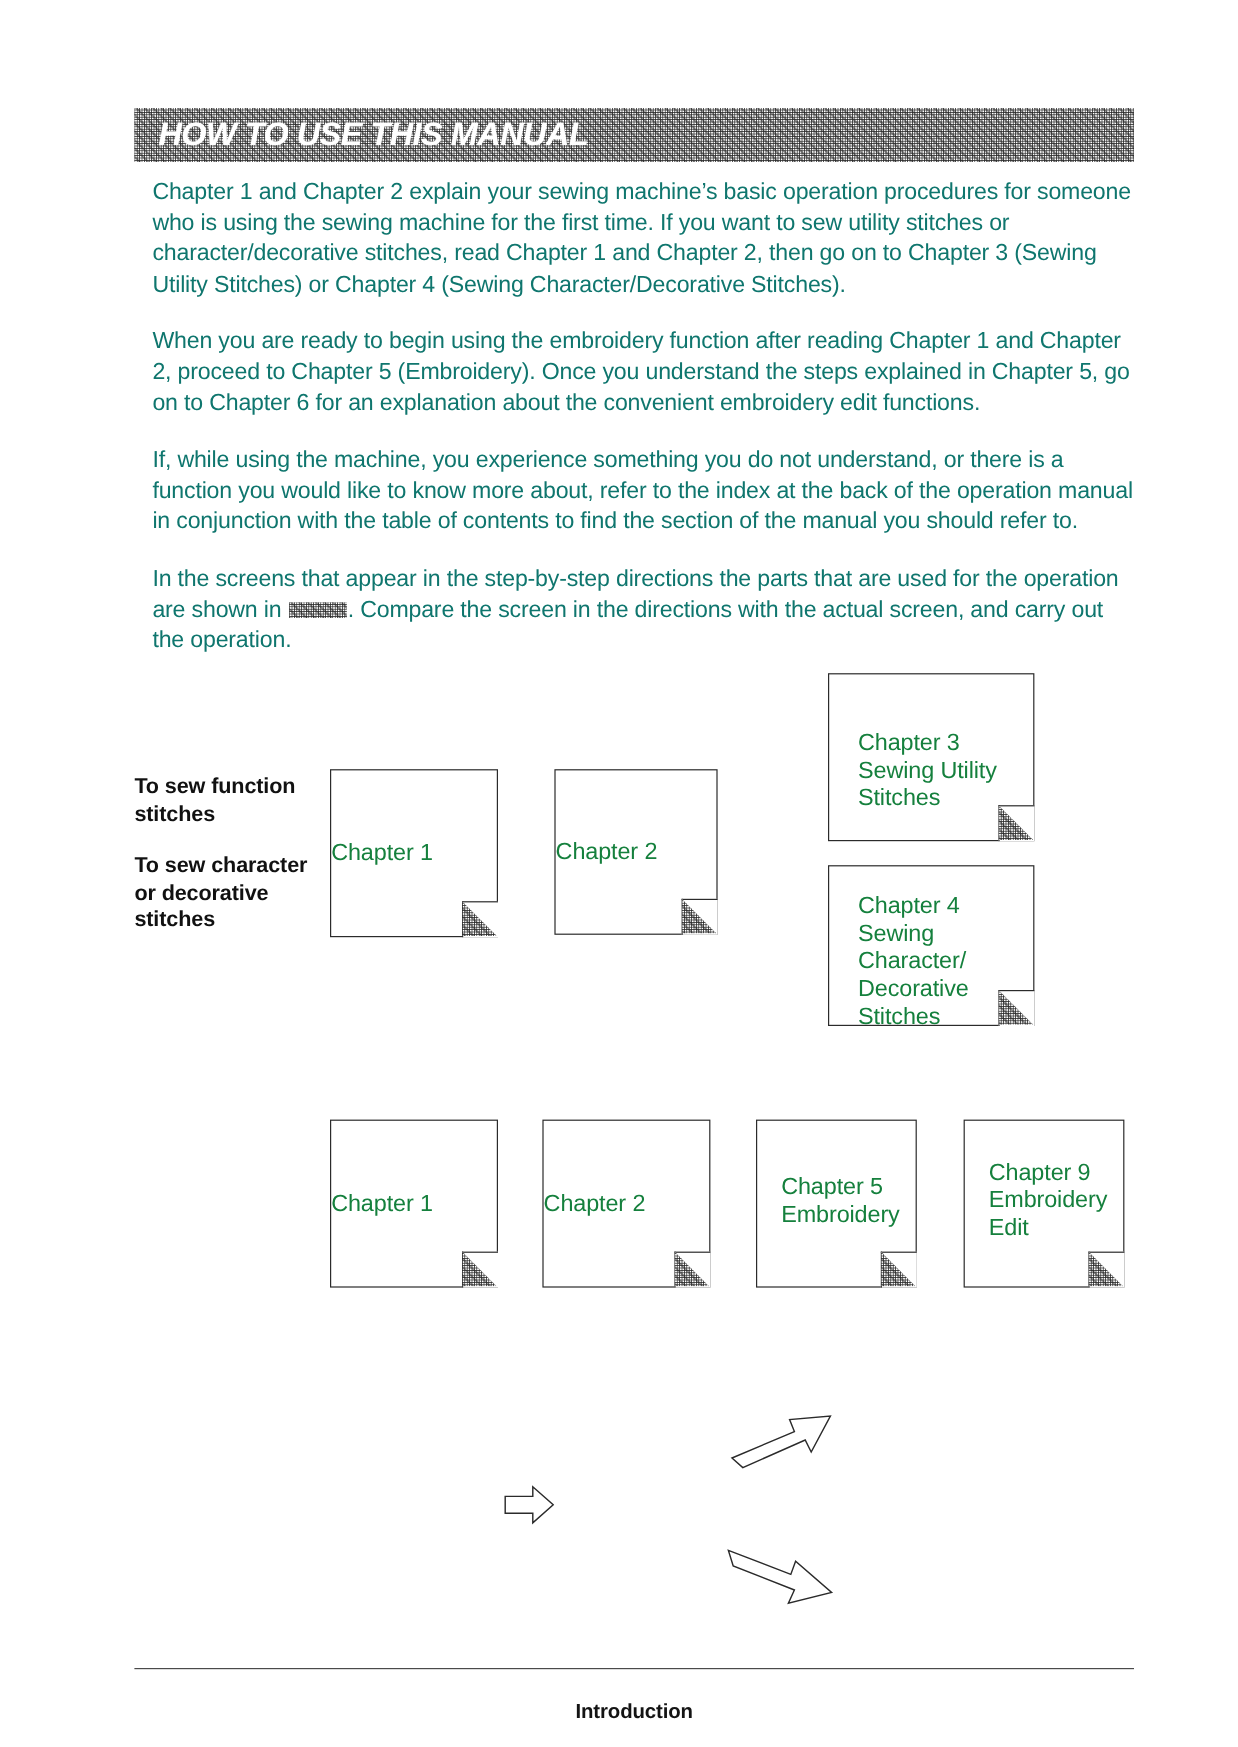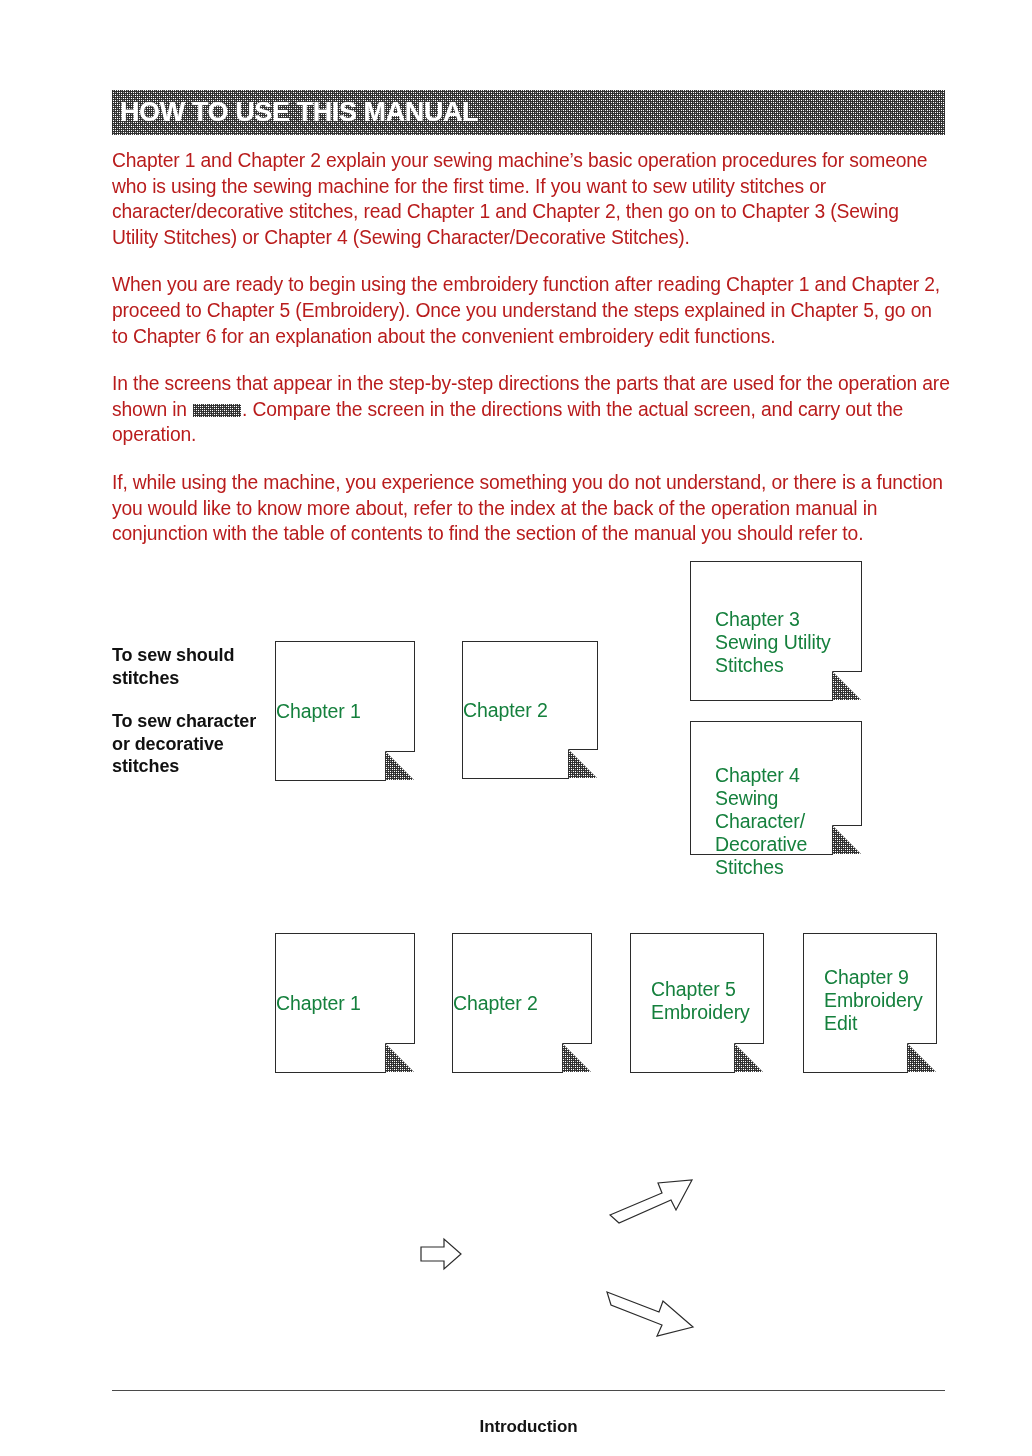--- a/index.html
+++ b/index.html
@@ -48,39 +48,40 @@
     width: 833px;
     height: 45px;
     display: flex;
     align-items: center;
   }
   #banner-title {
     color: #ffffff;
     font-size: 27px;
     font-weight: 700;
     letter-spacing: -0.4px;
-    padding-left: 8px;
+    padding-left: 20px;
     line-height: 1;
     white-space: nowrap;
     text-shadow: 0 0 1px rgba(255,255,255,0.6);
+    font-style: italic;
   }
 
   
   #body-copy {
     position: absolute;
     left: 112px;
     top: 148px;
     width: 838px;
   }
   .para {
     font-size: 19.3px;
     line-height: 25.6px;
     letter-spacing: -0.15px;
-    margin: 0 0 22px 0;
-    color: #b91c1c;
+    margin: 0 0 22px 15px;
+    color: #0f766e;
     text-align: left;
   }
   .para:last-child { margin-bottom: 0; }
   .inline-swatch {
     display: inline-block;
     width: 48px;
     height: 13px;
     vertical-align: -1px;
     margin: 0 1px;
   }
@@ -186,28 +187,28 @@
   <div id="banner" class="halftone">
     <div id="banner-title">HOW TO USE THIS MANUAL</div>
   </div>
 
   <div id="body-copy">
 
     <p class="para">Chapter 1 and Chapter 2 explain your sewing machine’s basic operation procedures for someone who is using the sewing machine for the first time. If you want to sew utility stitches or character/decorative stitches, read Chapter 1 and Chapter 2, then go on to Chapter 3 (Sewing Utility Stitches) or Chapter 4 (Sewing Character/Decorative Stitches).</p>
 
     <p class="para">When you are ready to begin using the embroidery function after reading Chapter 1 and Chapter 2, proceed to Chapter 5 (Embroidery). Once you understand the steps explained in Chapter 5, go on to Chapter 6 for an explanation about the convenient embroidery edit functions.</p>
 
+    <p class="para">If, while using the machine, you experience something you do not understand, or there is a function you would like to know more about, refer to the index at the back of the operation manual in conjunction with the table of contents to find the section of the manual you should refer to.</p>
+
     <p class="para"><span>In the screens that appear in the step-by-step directions the parts that are used for the operation are shown in </span><span class="inline-swatch halftone"></span><span>. Compare the screen in the directions with the actual screen, and carry out the operation.</span></p>
-
-    <p class="para">If, while using the machine, you experience something you do not understand, or there is a function you would like to know more about, refer to the index at the back of the operation manual in conjunction with the table of contents to find the section of the manual you should refer to.</p>
   </div>
 
   <div id="diagram">
 
-    <div class="flow-label" style="left:112px; top:99px; width:150px;">To sew should stitches</div>
+    <div class="flow-label" style="left:112px; top:99px; width:150px;">To sew function stitches</div>
 
     <div class="flow-label" style="left:112px; top:165px; width:150px;">To sew character or decorative stitches</div>
 
 
     <div class="pagebox centered" style="left:275px; top:96px; width:140px; height:140px;">
       <div class="pb-text" style="top:58px;">Chapter 1</div>
       <div class="fold-cut"></div>
       <div class="fold-tri halftone"></div>
     </div>
 
@@ -237,21 +238,21 @@
       <div class="fold-tri halftone"></div>
     </div>
 
     <div class="arrow" style="left:605px; top:735px;">
       <svg width="90" height="60" viewBox="0 0 90 60" aria-hidden="true">
         <path d="M2,12 L54,32 L58,21 L88,47 L52,56 L57,45 L6,25 Z"></path>
       </svg>
     </div>
 
     <div class="pagebox" style="left:690px; top:176px; width:172px; height:134px;">
-      <div class="pb-text" style="top:22px; white-space:pre-line;margin-top:20px;">Chapter 4
+      <div class="pb-text" style="top:22px; white-space:pre-line;">Chapter 4
 Sewing Character/
 Decorative
 Stitches</div>
       <div class="fold-cut"></div>
       <div class="fold-tri halftone"></div>
     </div>
 
     <div class="pagebox centered" style="left:275px; top:388px; width:140px; height:140px;">
       <div class="pb-text" style="top:58px;">Chapter 1</div>
       <div class="fold-cut"></div>

